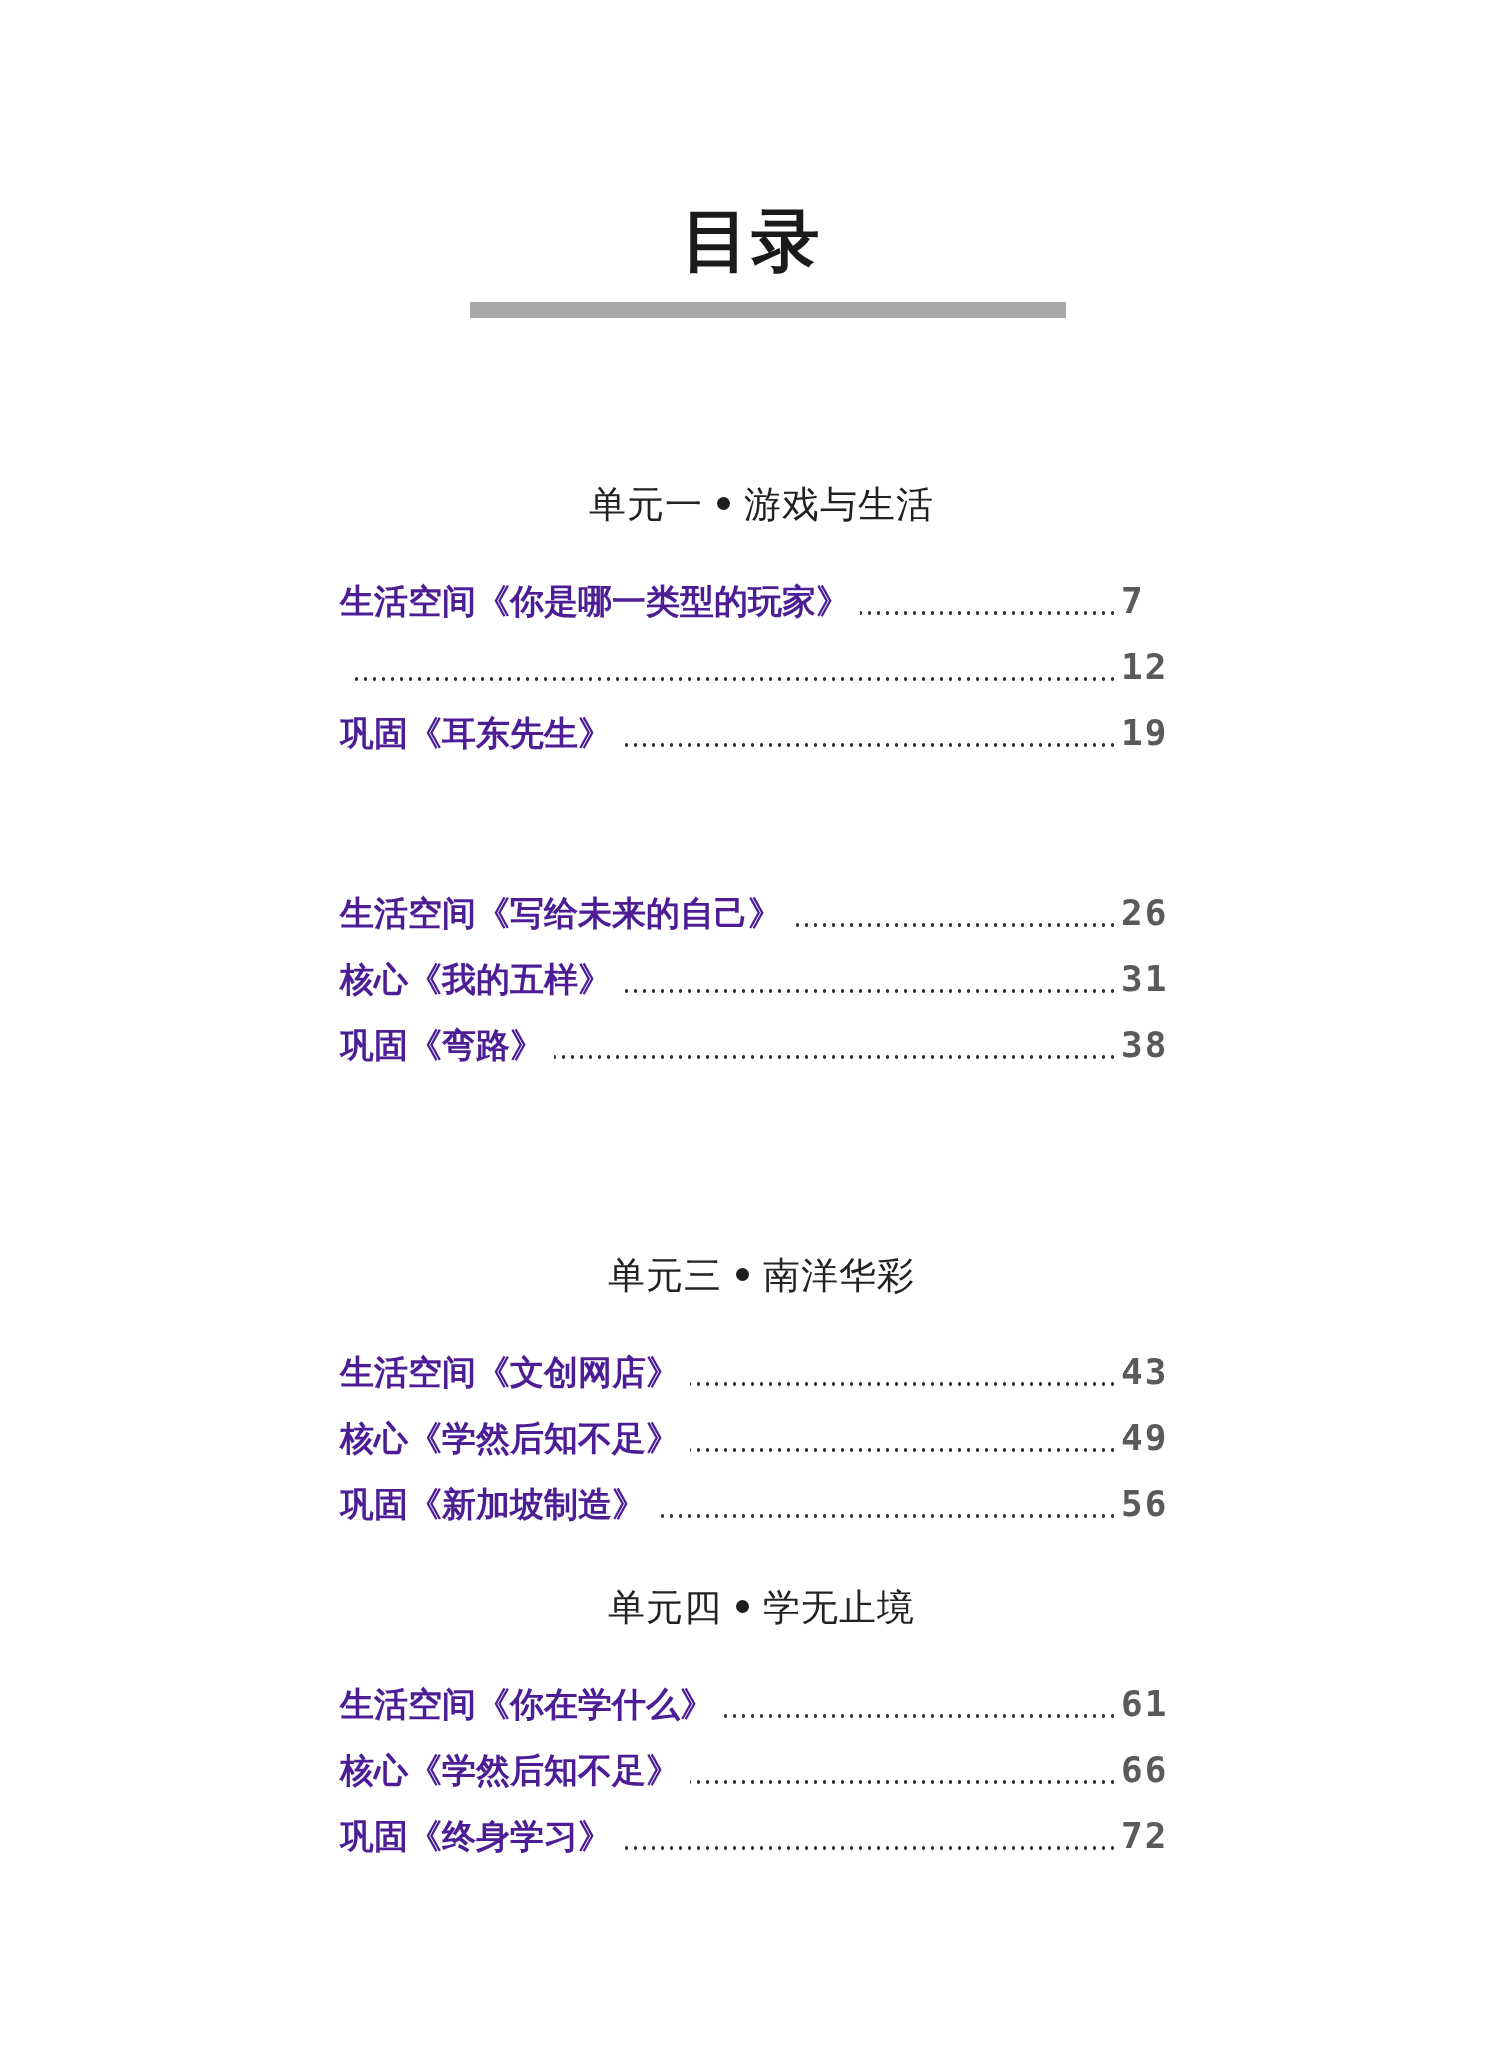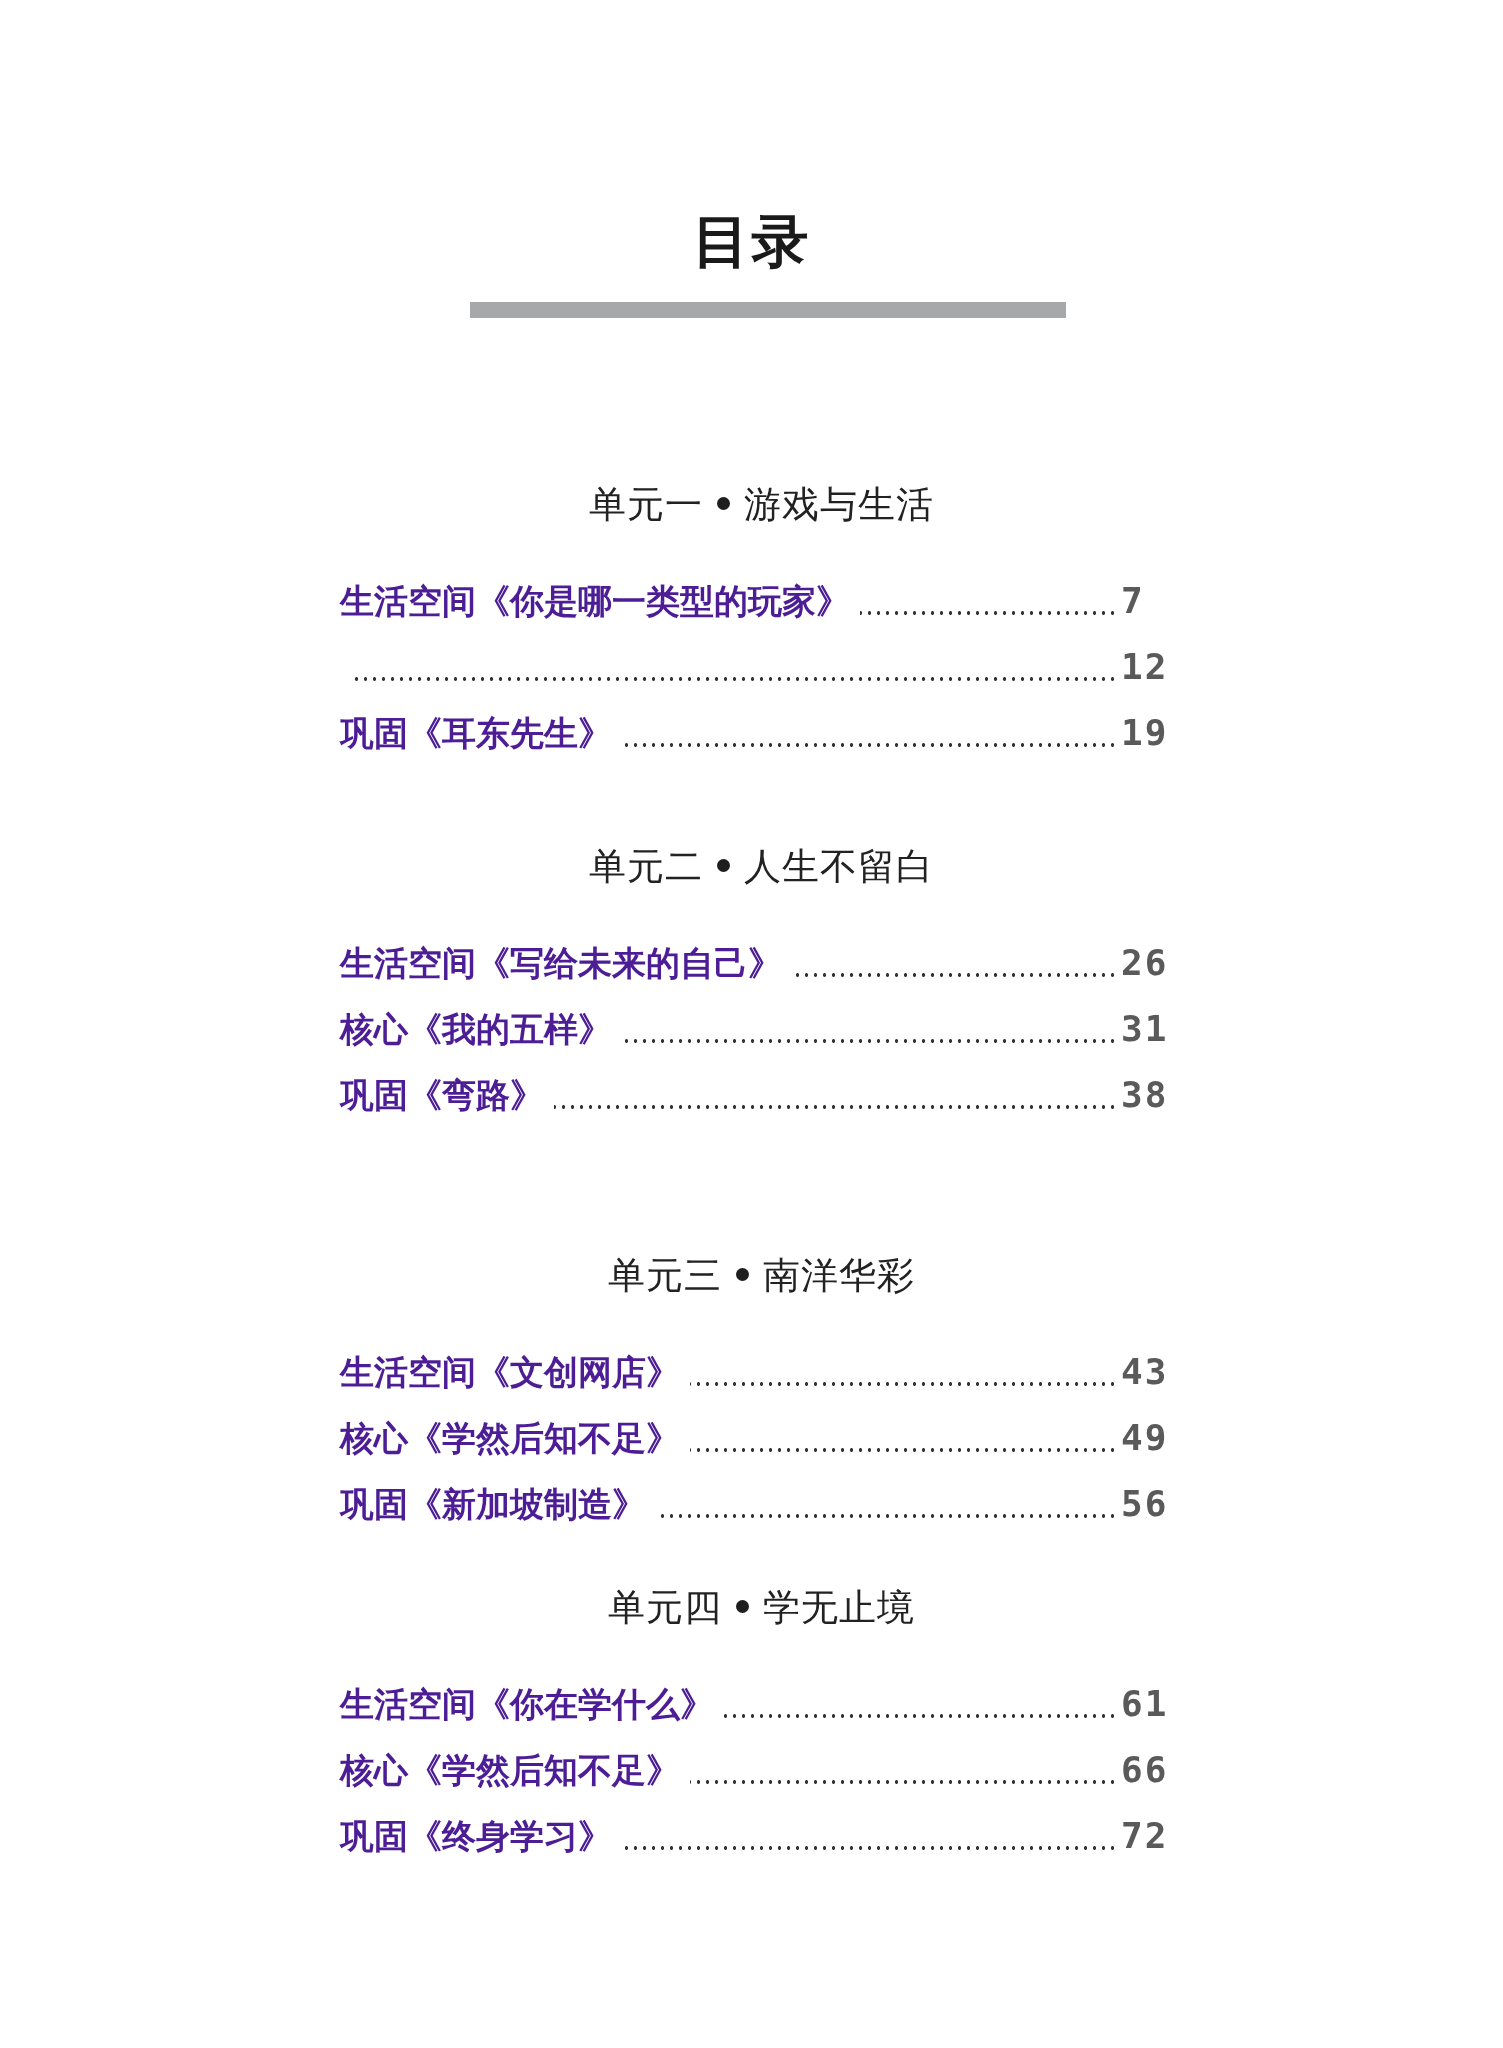--- a/index.html
+++ b/index.html
@@ -16,21 +16,21 @@
       color: #222222;
     }
     .page-title {
       position: absolute;
       left: 0;
       width: 1503px;
       top: 196px;
       text-align: center;
       font-family: "DejaVu Sans", "Liberation Sans", sans-serif;
       font-weight: bold;
-      font-size: 57px;
+      font-size: 68px;
       line-height: 90px;
       color: #1a1a1a;
       letter-spacing: 2px;
     }
     .title-rule {
       position: absolute;
       left: 470px;
       top: 302px;
       width: 596px;
       height: 16px;
@@ -119,23 +119,20 @@
     </div>
     <div class="entry">
       <span class="entry-label">巩固《耳东先生》</span>
       <span class="entry-leader"></span>
       <span class="entry-page">19</span>
     </div>
   </div>
 </section>
 
 <section class="unit" style="top:842px;">
-  <div class="unit-heading">
-    <span>单元二</span><span class="dot"></span><span>人生不留白</span>
-  </div>
   <div class="entries">
     <div class="entry">
       <span class="entry-label">生活空间《写给未来的自己》</span>
       <span class="entry-leader"></span>
       <span class="entry-page">26</span>
     </div>
     <div class="entry">
       <span class="entry-label">核心《我的五样》</span>
       <span class="entry-leader"></span>
       <span class="entry-page">31</span>

